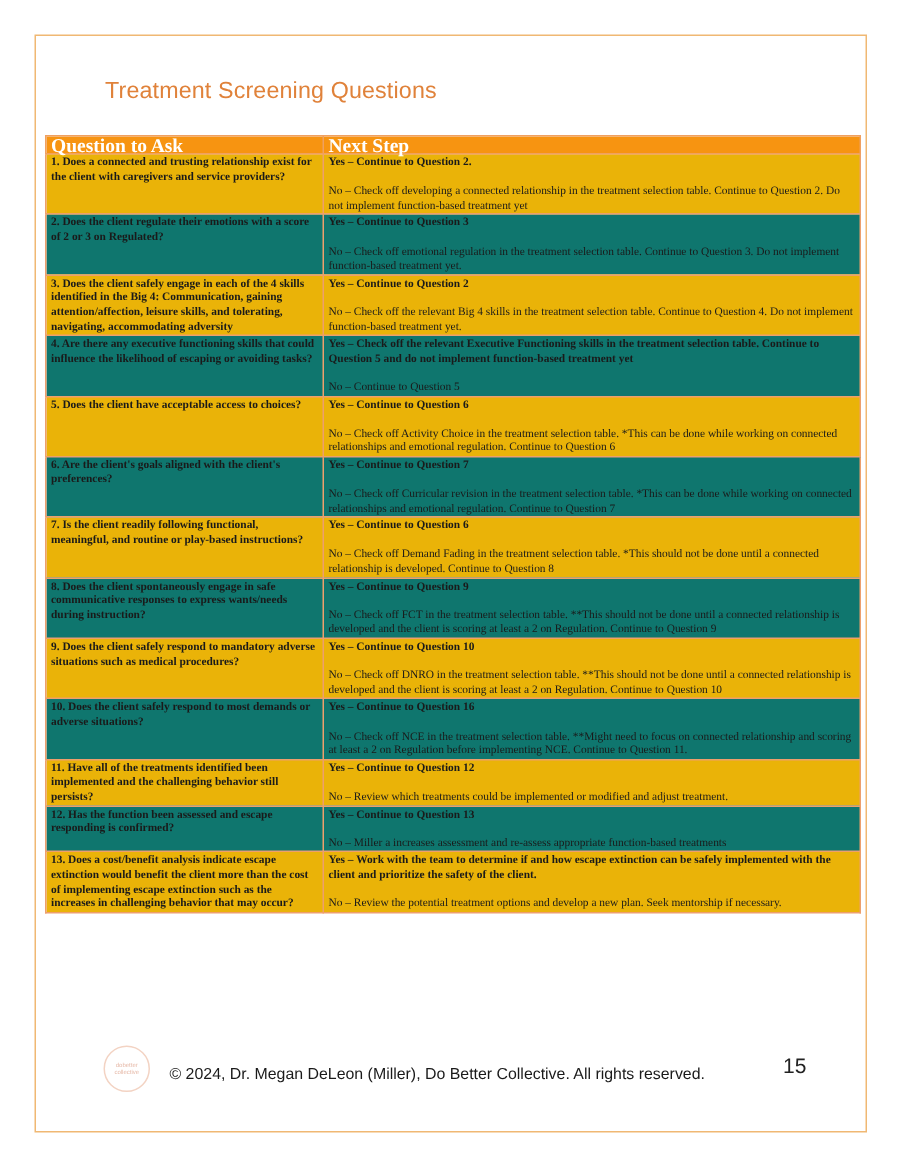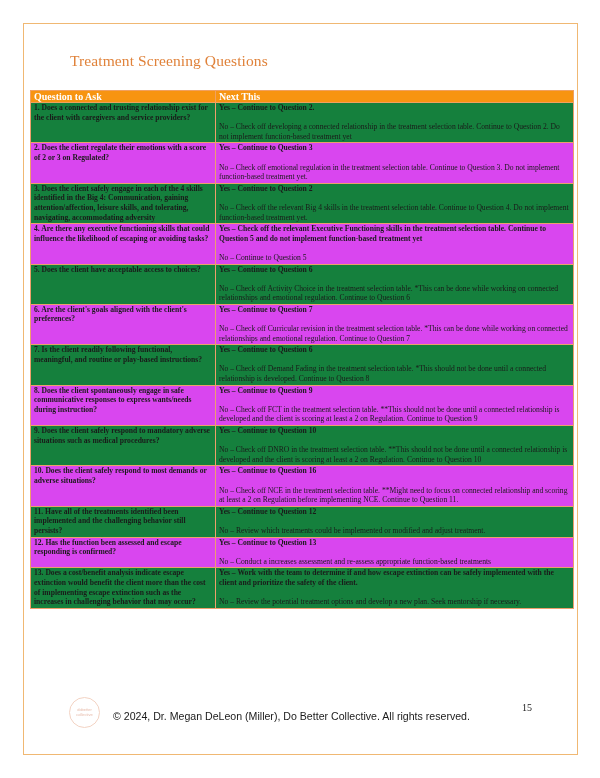--- a/index.html
+++ b/index.html
@@ -3,49 +3,49 @@
 <meta charset="utf-8">
 <style>
   html, body { margin: 0; padding: 0; background: #ffffff; }
   body { width: 600px; height: 778px; position: relative; overflow: hidden; }
   .page-frame {
     position: absolute; left: 23px; top: 23px; width: 555px; height: 732px;
     border: 1px solid #f0b873; box-sizing: border-box;
   }
   .title {
     position: absolute; left: 70px; top: 52px;
-    font-family: Liberation Serif, serif; font-size: 15.5px;
+    font-family: Liberation Sans, sans-serif; font-size: 15.5px;
     color: #e0823a; letter-spacing: 0.1px; text-align: center;
   }
   table.screening {
     position: absolute; left: 30px; top: 90px; width: 543px;
     border-collapse: collapse; table-layout: fixed;
     font-family: "Liberation Serif", serif; font-size: 7.6px; line-height: 9.6px;
     color: #1a1a1a;
   }
   table.screening col.c1 { width: 185px; }
   table.screening col.c2 { width: 358px; }
   table.screening th {
     background: #f79411; color: #ffffff; text-align: left; font-weight: bold;
-    padding: 0 3px; height: 11px; line-height: 10px; font-size: 10px;
+    padding: 0 3px; height: 11px; line-height: 10px; font-size: 13px;
     border: 1px solid #f0a060;
   }
   table.screening td {
     vertical-align: top; padding: 0 3px 1px 3px;
     border: 1px solid #ed9f6c;
   }
-  table.screening tr.odd td { background: #15803d; }
-  table.screening tr.even td { background: #d946ef; }
+  table.screening tr.odd td { background: #eab308; }
+  table.screening tr.even td { background: #0f766e; }
   td.q { font-weight: bold; }
   .yes { display: block; font-weight: bold; }
   .no { display: block; margin-top: 9.6px; }
   .no b { font-weight: normal; }
   .page-number {
     position: absolute; left: 522px; top: 702px;
-    font-family: Liberation Serif, serif; font-size: 10px; color: #222;
+    font-family: Liberation Sans, sans-serif; font-size: 14px; color: #222;
   }
   .copyright {
     position: absolute; left: 113px; top: 710px;
     font-family: "Liberation Sans", sans-serif; font-size: 10.6px; color: #1a1a1a;
   }
   .logo {
     position: absolute; left: 69px; top: 697px; width: 31px; height: 31px;
     border-radius: 50%; border: 1px solid #f3d3c3; box-sizing: border-box;
     display: flex; align-items: center; justify-content: center; flex-direction: column;
     font-family: "Liberation Sans", sans-serif; font-size: 4px; line-height: 4.4px;
@@ -60,21 +60,21 @@
 <div class="title">Treatment Screening Questions</div>
 
 <table class="screening">
   <colgroup>
       <col class="c1">
       <col class="c2">
     </colgroup>
   <thead>
     <tr>
       <th>Question to Ask</th>
-      <th>Next This</th>
+      <th>Next Step</th>
     </tr>
   </thead>
   <tbody id="rows">
       <tr class="odd">
         <td class="q">1. Does a connected and trusting relationship exist for the client with caregivers and service providers?</td>
         <td>
           <span class="yes">Yes – Continue to Question 2.</span>
           <span class="no"><span>No – Check off </span><b>developing a connected relationship</b><span> in the treatment selection table. Continue to Question 2. Do not implement function-based treatment yet</span></span>
         </td>
       </tr>
@@ -145,21 +145,21 @@
         <td class="q">11. Have all of the treatments identified been implemented and the challenging behavior still persists?</td>
         <td>
           <span class="yes">Yes – Continue to Question 12</span>
           <span class="no"><span>No – </span><b>Review</b><span> which treatments could be implemented or modified and adjust treatment.</span></span>
         </td>
       </tr>
       <tr class="even">
         <td class="q">12. Has the function been assessed and escape responding is confirmed?</td>
         <td>
           <span class="yes">Yes – Continue to Question 13</span>
-          <span class="no"><span>No – Conduct a </span><b>increases assessment</b><span> and re-assess appropriate function-based treatments</span></span>
+          <span class="no"><span>No – Miller a </span><b>increases assessment</b><span> and re-assess appropriate function-based treatments</span></span>
         </td>
       </tr>
       <tr class="odd">
         <td class="q">13. Does a cost/benefit analysis indicate escape extinction would benefit the client more than the cost of implementing escape extinction such as the increases in challenging behavior that may occur?</td>
         <td>
           <span class="yes">Yes – Work with the team to determine if and how escape extinction can be safely implemented with the client and prioritize the safety of the client.</span>
           <span class="no"><span>No – </span><b>Review</b><span> the potential treatment options and </span><b>develop</b><span> a new plan. Seek mentorship if necessary.</span></span>
         </td>
       </tr>
     </tbody>

